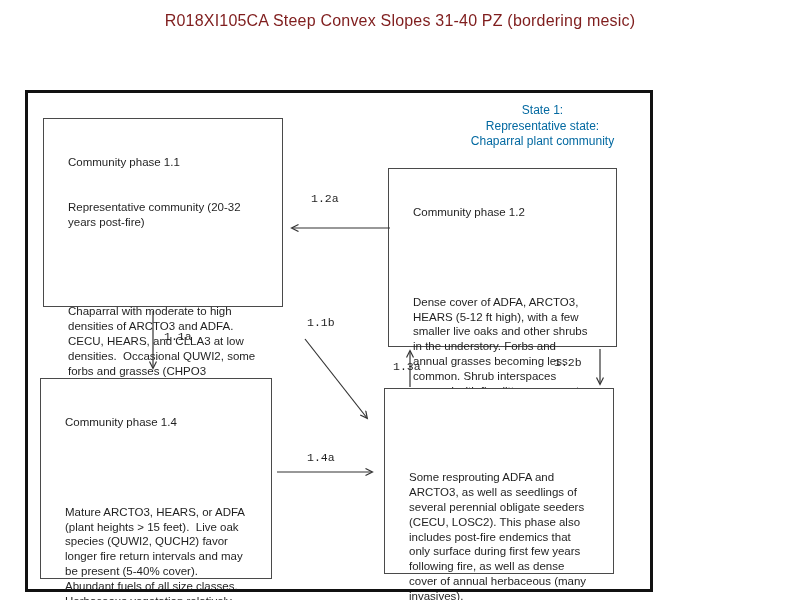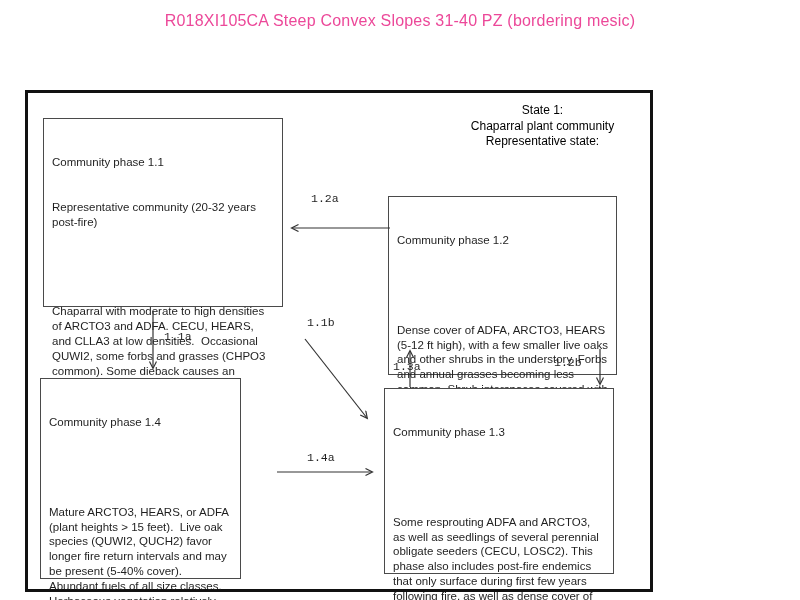--- a/index.html
+++ b/index.html
@@ -16,56 +16,56 @@
     color: #1f1f1f;
     overflow: hidden;
   }
   .diagram-title {
     position: absolute;
     top: 12px;
     left: 0;
     width: 100%;
     text-align: center;
     font-size: 16px;
-    color: #ec4899;
+    color: #7f1d1d;
     letter-spacing: 0.2px;
   }
   .state-box {
     position: absolute;
     left: 25px;
     top: 90px;
     width: 622px;
     height: 496px;
     border: 3px solid #111;
     background: #ffffff;
   }
   .state-label {
     position: absolute;
     left: 425px;
     top: 103px;
     width: 235px;
     text-align: center;
     font-size: 12px;
     line-height: 1.3;
-    color: #000000;
+    color: #0369a1;
   }
   .phase-box {
     position: absolute;
     background: #ffffff;
     border: 1px solid #4a4a4a;
-    padding: 6px 8px;
+    padding: 6px 24px;
     font-size: 11.5px;
     line-height: 1.3;
     white-space: pre-wrap;
     box-sizing: border-box;
   }
   .phase-box .gap { height: 15px; }
   #box-1-1 { left: 43px;  top: 118px; width: 240px; height: 189px; }
-  #box-1-2 { left: 388px; top: 168px; width: 229px; height: 179px; margin-top: 28px; }
-  #box-1-4 { left: 40px;  top: 378px; width: 201px; height: 201px; }
+  #box-1-2 { left: 388px; top: 168px; width: 229px; height: 179px; }
+  #box-1-4 { left: 40px;  top: 378px; width: 232px; height: 201px; }
   #box-1-3 { left: 384px; top: 388px; width: 230px; height: 186px; }
   .arrow-layer {
     position: absolute;
     left: 0; top: 0;
     width: 800px; height: 600px;
     pointer-events: none;
   }
   .arrow-label {
     position: absolute;
     font-size: 11.5px;
@@ -84,22 +84,22 @@
 <body>
 
 <div class="canvas">
 
   <div class="diagram-title">R018XI105CA Steep Convex Slopes 31-40 PZ (bordering mesic)</div>
 
   <div class="state-box"></div>
 
   <div class="state-label">
     <div>State 1:</div>
+    <div>Representative state:</div>
     <div>Chaparral plant community</div>
-    <div>Representative state:</div>
   </div>
 
   <div class="phase-box" id="box-1-1">
     <div>Community phase 1.1</div>
     <div>Representative community (20-32 years post-fire)</div>
     <div class="gap"></div>
     <div>Chaparral with moderate to high densities of ARCTO3 and ADFA. CECU, HEARS, and CLLA3 at low densities.  Occasional QUWI2, some forbs and grasses (CHPO3 common). Some dieback causes an increase to coarse woody debris and higher fuel loads.</div>
   </div>
 
   <div class="phase-box" id="box-1-2">
@@ -108,21 +108,20 @@
     <div>Dense cover of ADFA, ARCTO3, HEARS (5-12 ft high), with a few smaller live oaks and other shrubs in the understory. Forbs and annual grasses becoming less common. Shrub interspaces covered with fine litter or present bare soil and rock.</div>
   </div>
 
   <div class="phase-box" id="box-1-4">
     <div>Community phase 1.4</div>
     <div class="gap"></div>
     <div>Mature ARCTO3, HEARS, or ADFA (plant heights &gt; 15 feet).  Live oak species (QUWI2, QUCH2) favor longer fire return intervals and may be present (5-40% cover). Abundant fuels of all size classes. Herbaceous vegetation relatively rare.</div>
   </div>
 
   <div class="phase-box" id="box-1-3">
-    <div>Community phase 1.3</div>
     <div class="gap"></div>
     <div>Some resprouting ADFA and ARCTO3, as well as seedlings of several perennial obligate seeders (CECU, LOSC2). This phase also includes post-fire endemics that only surface during first few years following fire, as well as dense cover of annual herbaceous (many invasives).</div>
   </div>
 
   <svg class="arrow-layer" viewBox="0 0 800 600" xmlns="http://www.w3.org/2000/svg">
     <defs>
       <marker id="arrowhead" markerWidth="10" markerHeight="10" refX="7.5" refY="4" orient="auto" markerUnits="userSpaceOnUse">
         <path d="M1,0.5 L8,4 L1,7.5" fill="none" stroke="#333" stroke-width="1.2"></path>
       </marker>
     </defs>

